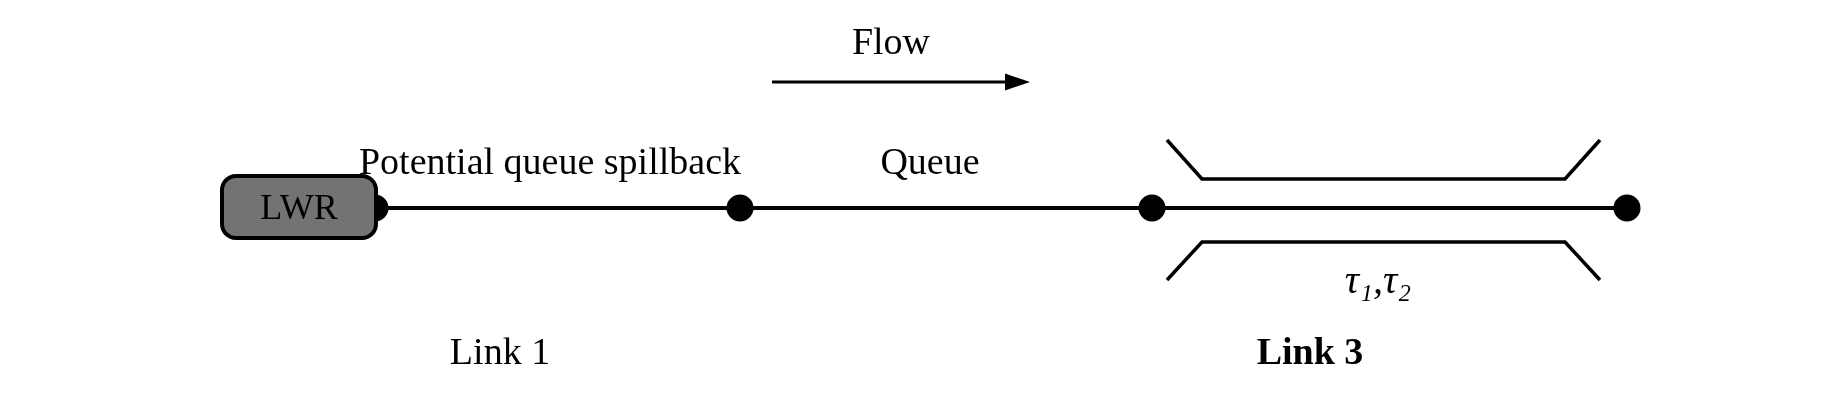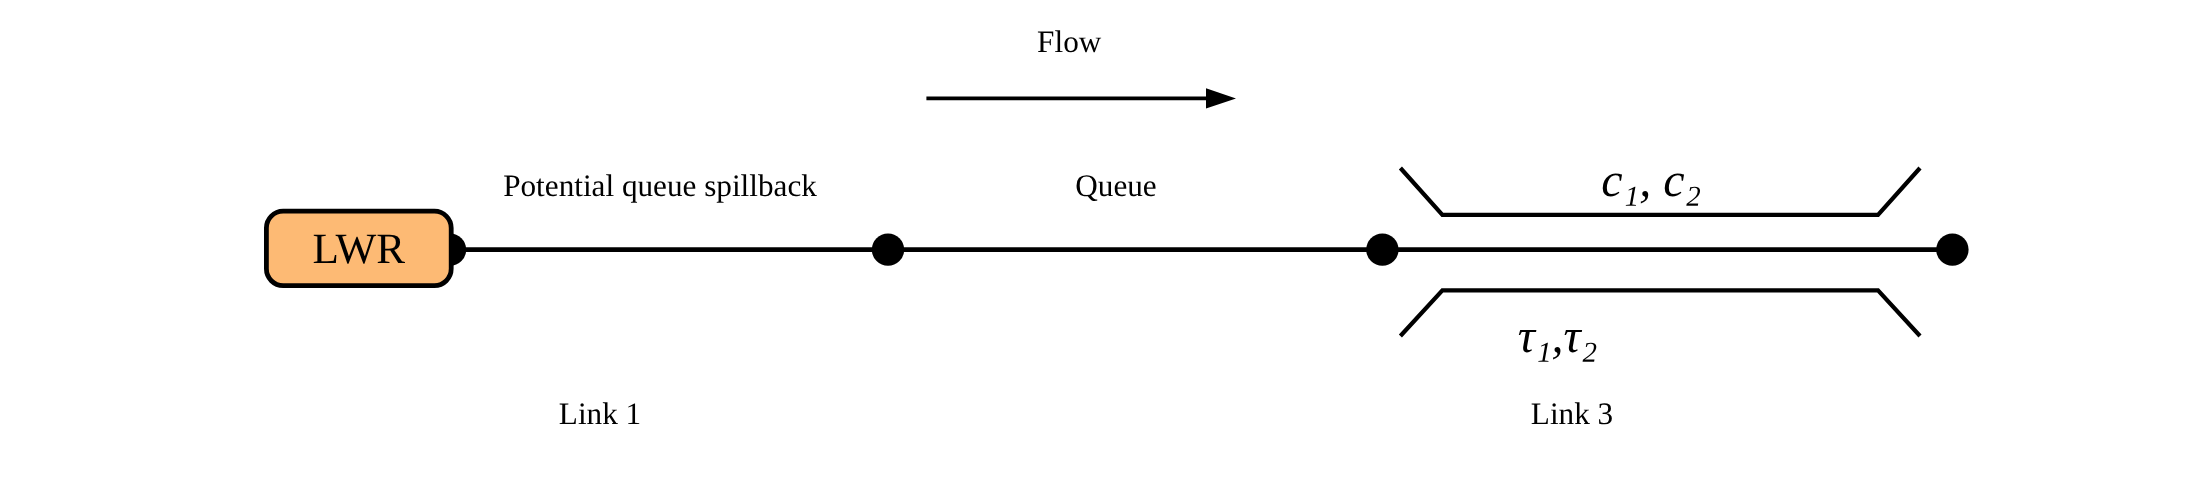--- a/index.html
+++ b/index.html
@@ -18,39 +18,39 @@
   }
   .layer {
     position: absolute;
     left: 0;
     top: 0;
   }
   .label {
     position: absolute;
     white-space: nowrap;
     line-height: 1;
-    font-size: 26px;
+    font-size: 38px;
     color: #000000;
     transform: translateX(-50%);
   }
   .math {
     font-style: italic;
     font-size: 40px;
     font-family: "Liberation Serif", "DejaVu Serif", serif;
   }
   .lwr-box {
     position: absolute;
     left: 220px;
     top: 174px;
     width: 158px;
     height: 66px;
     border: 4px solid #000000;
     border-radius: 16px;
     box-sizing: border-box;
-    background: #fdba74;
+    background: #737373;
     display: flex;
     align-items: center;
     justify-content: center;
   }
   .lwr-box span {
     font-size: 36px;
     line-height: 1;
   }
 </style>
 </head>
@@ -77,19 +77,18 @@
 
   <div class="lwr-box">
     <span>LWR</span>
   </div>
 
   <div class="label" style="left:891px; top:22px;">Flow</div>
 
   <div class="label" style="left:550px; top:142px;">Potential queue spillback</div>
   <div class="label" style="left:930px; top:142px;">Queue</div>
 
-  <div class="label math" style="left:1376px; top:130px;">c₁, c₂</div>
-  <div class="label math" style="left:1298px; top:260px;">τ₁,τ₂</div>
+  <div class="label math" style="left:1378px; top:260px;">τ₁,τ₂</div>
 
   <div class="label" style="left:500px; top:332px;">Link 1</div>
-  <div class="label" style="left:1310px; top:332px;">Link 3</div>
+  <div class="label" style="left:1310px; top:332px;font-weight:bold;">Link 3</div>
 
 </div>
 
 </body></html>

